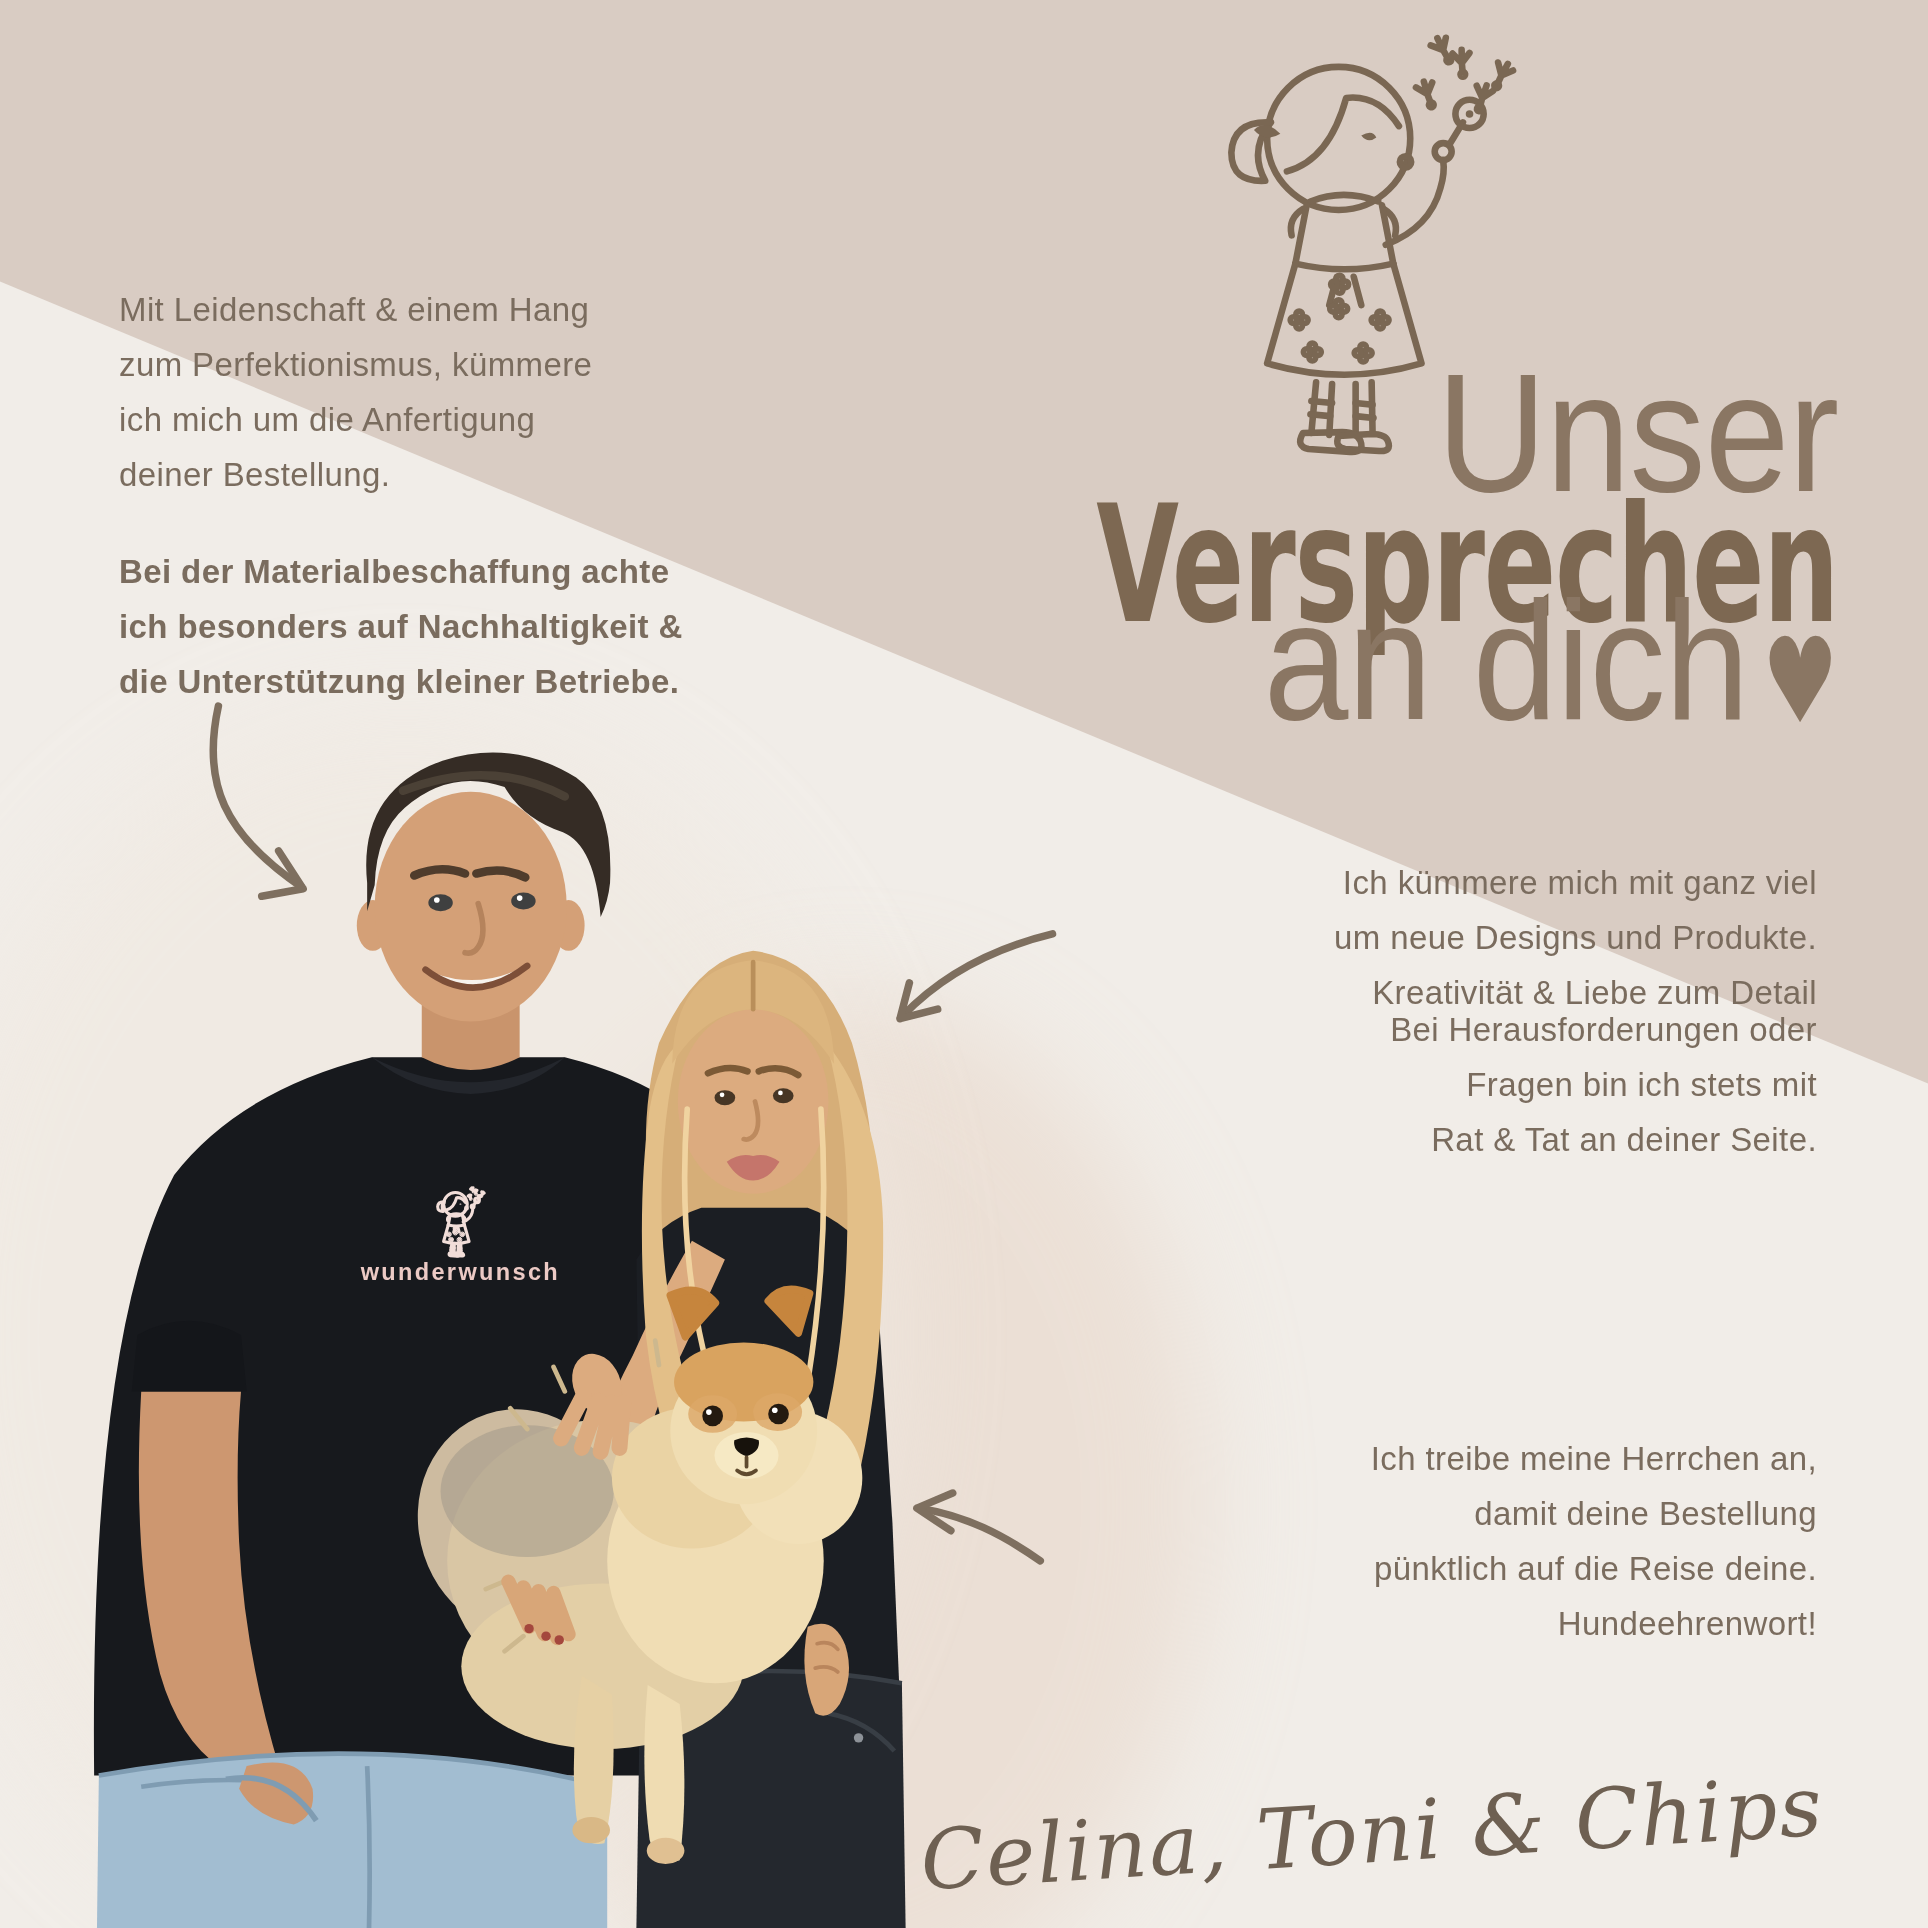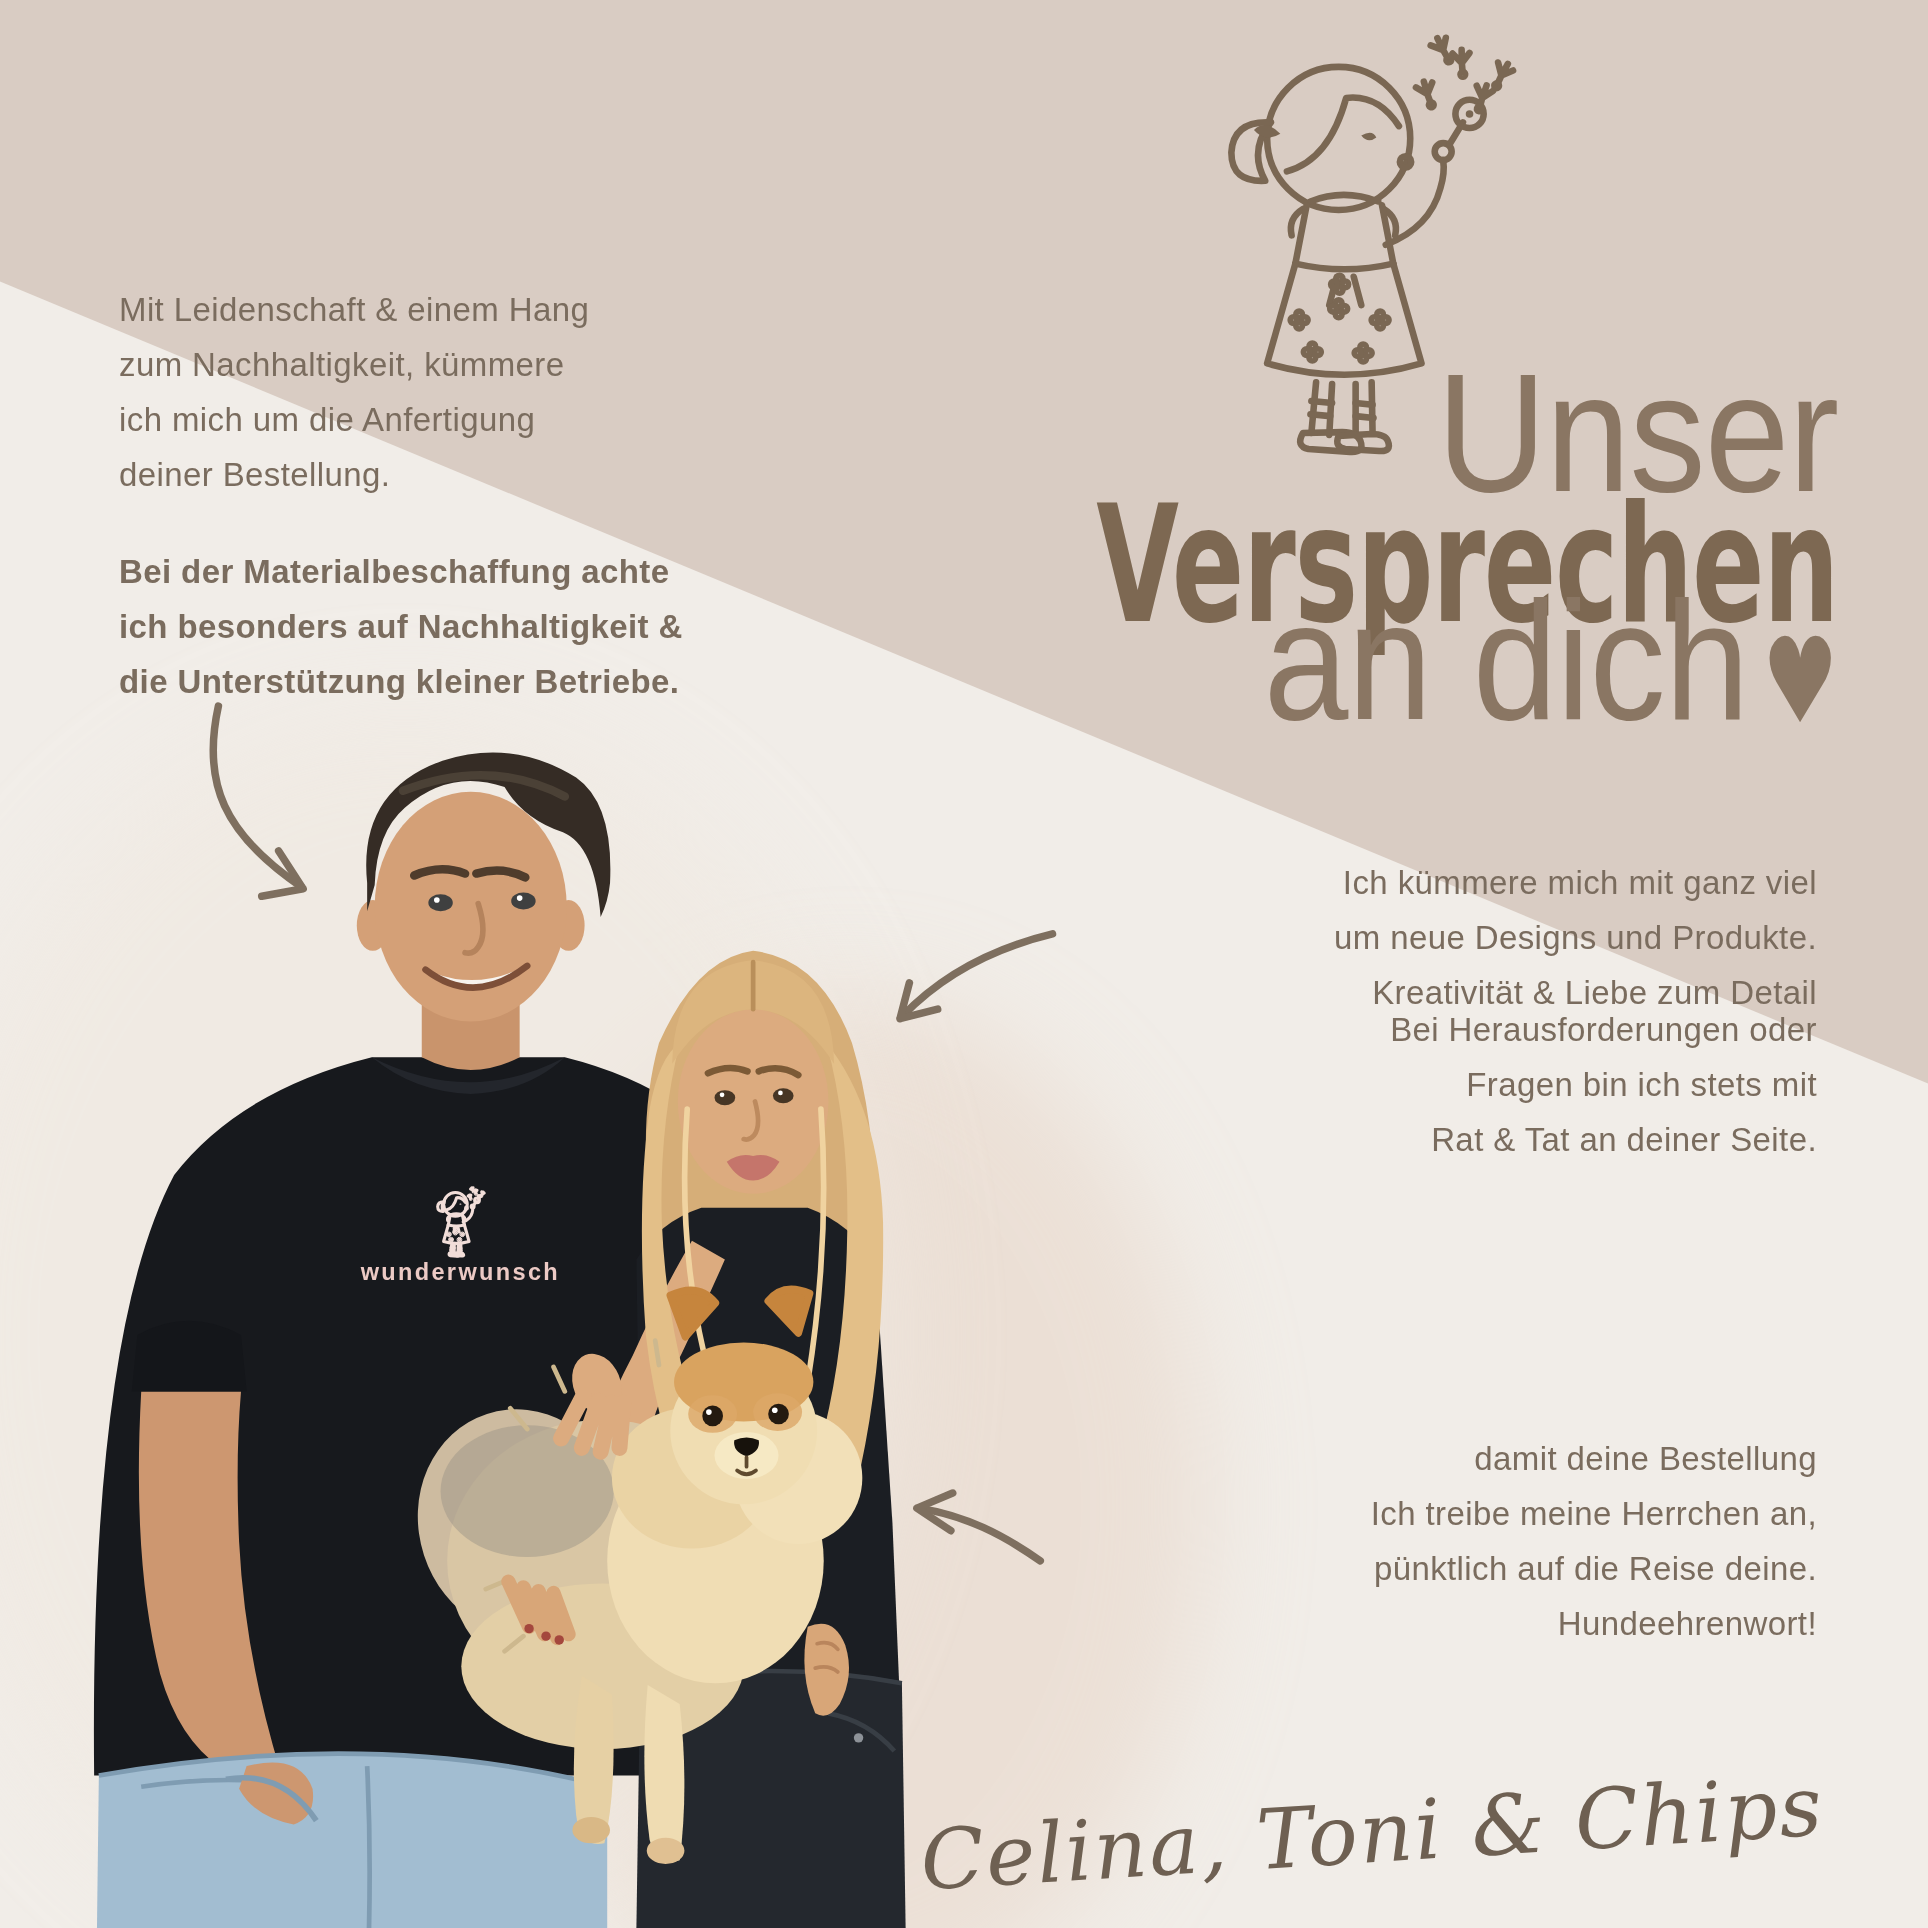--- a/index.html
+++ b/index.html
@@ -207,21 +207,21 @@
   </svg>
 
   <div class="title-line title-thin" style="top:335px;right:90px;">Unser</div>
   <div class="title-line title-bold" style="top:471px;right:90px;">Versprechen</div>
   <div class="title-line title-thin" style="top:563px;right:90px;">
     <span>an dich</span><span class="heart">♥</span>
   </div>
 
   <div class="tblock left" style="left:119px;top:282px;">
     <div>Mit Leidenschaft &amp; einem Hang</div>
-    <div>zum Nachhaltigkeit, kümmere</div>
+    <div>zum Perfektionismus, kümmere</div>
     <div>ich mich um die Anfertigung</div>
     <div>deiner Bestellung.</div>
   </div>
 
   <div class="tblock left" style="left:119px;top:544px;font-weight:bold;">
     <div>Bei der Materialbeschaffung achte</div>
     <div>ich besonders auf Nachhaltigkeit &amp;</div>
     <div>die Unterstützung kleiner Betriebe.</div>
   </div>
 
@@ -231,22 +231,22 @@
     <div>Kreativität &amp; Liebe zum Detail</div>
   </div>
 
   <div class="tblock right" style="right:111px;top:1002px;">
     <div>Bei Herausforderungen oder</div>
     <div>Fragen bin ich stets mit</div>
     <div>Rat &amp; Tat an deiner Seite.</div>
   </div>
 
   <div class="tblock right" style="right:111px;top:1431px;">
+    <div>Ich treibe meine Herrchen an,</div>
     <div>damit deine Bestellung</div>
-    <div>Ich treibe meine Herrchen an,</div>
     <div>pünktlich auf die Reise deine.</div>
     <div>Hundeehrenwort!</div>
   </div>
 
   <div class="signature">Celina, Toni &amp; Chips</div>
 
 </div>
 
 
 </body></html>

